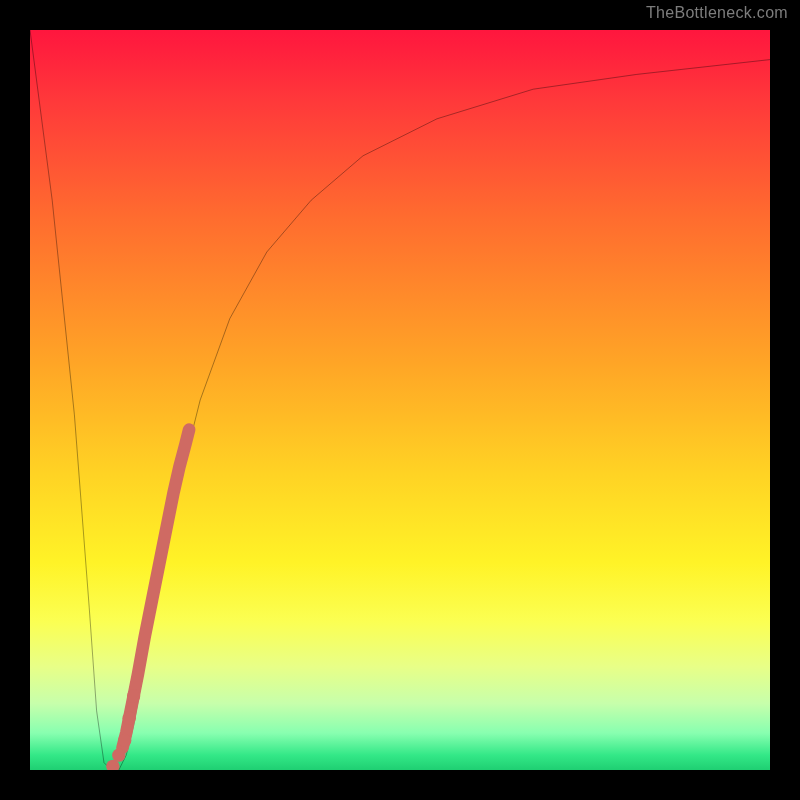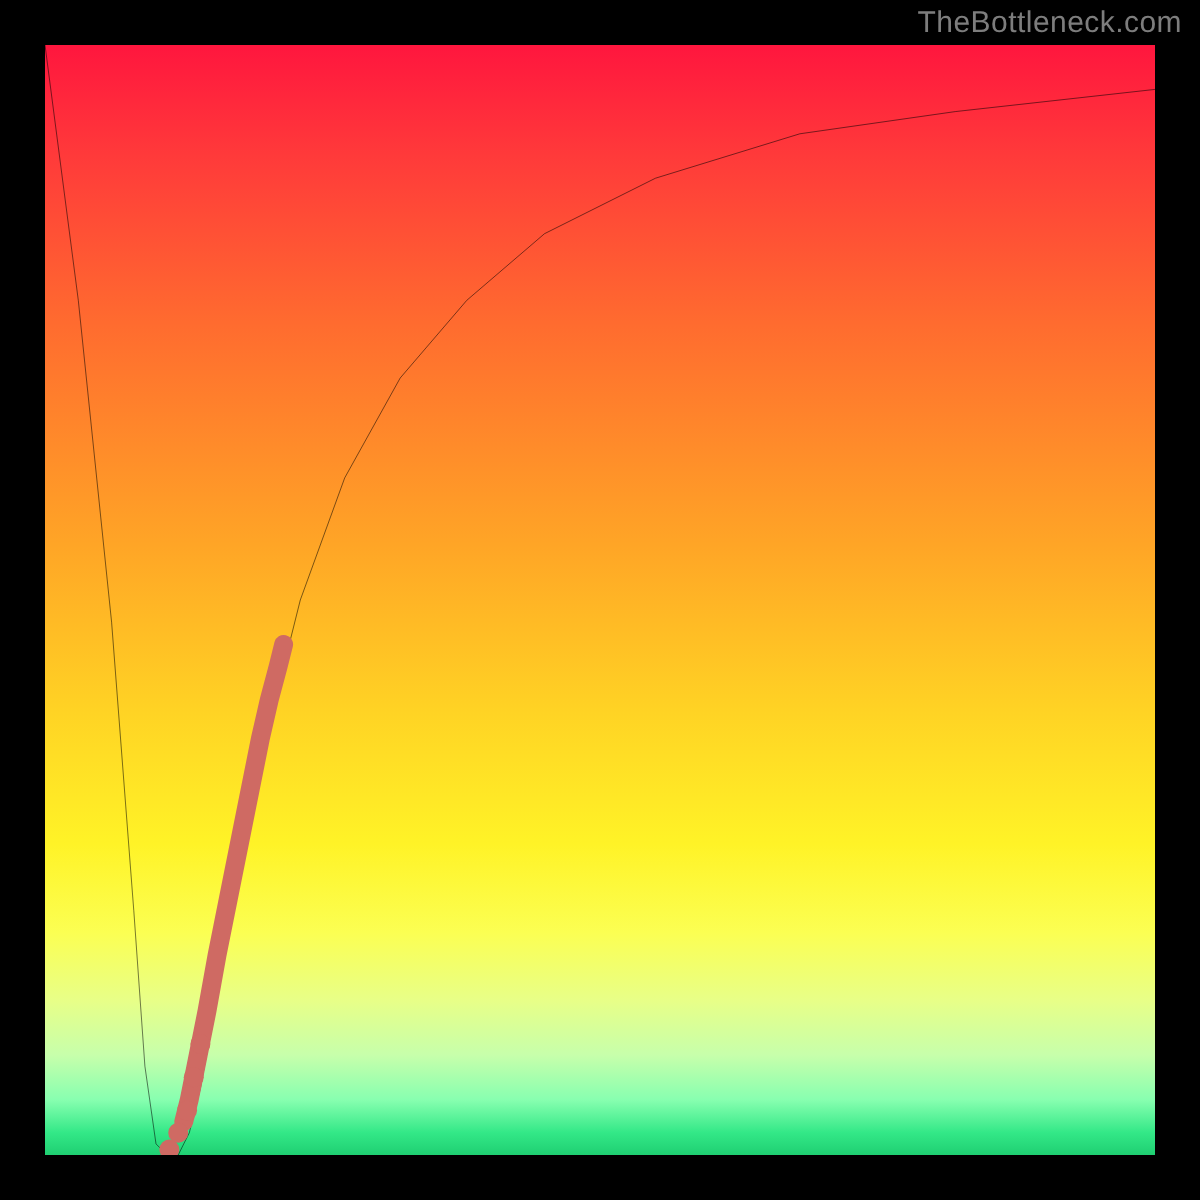--- a/index.html
+++ b/index.html
@@ -48,21 +48,21 @@
   }
   svg.curve {
     position: absolute;
     inset: 0;
   }
   .watermark {
     position: absolute;
     top: 4px;
     right: 12px;
     color: #7d7d7d;
-    font-size: 20px;
+    font-size: 16px;
     letter-spacing: 0.3px;
   }
 </style>
 </head>
 <body>
 
 <div class="frame">
 
   <div class="plot">
     <div class="gradient"></div>

